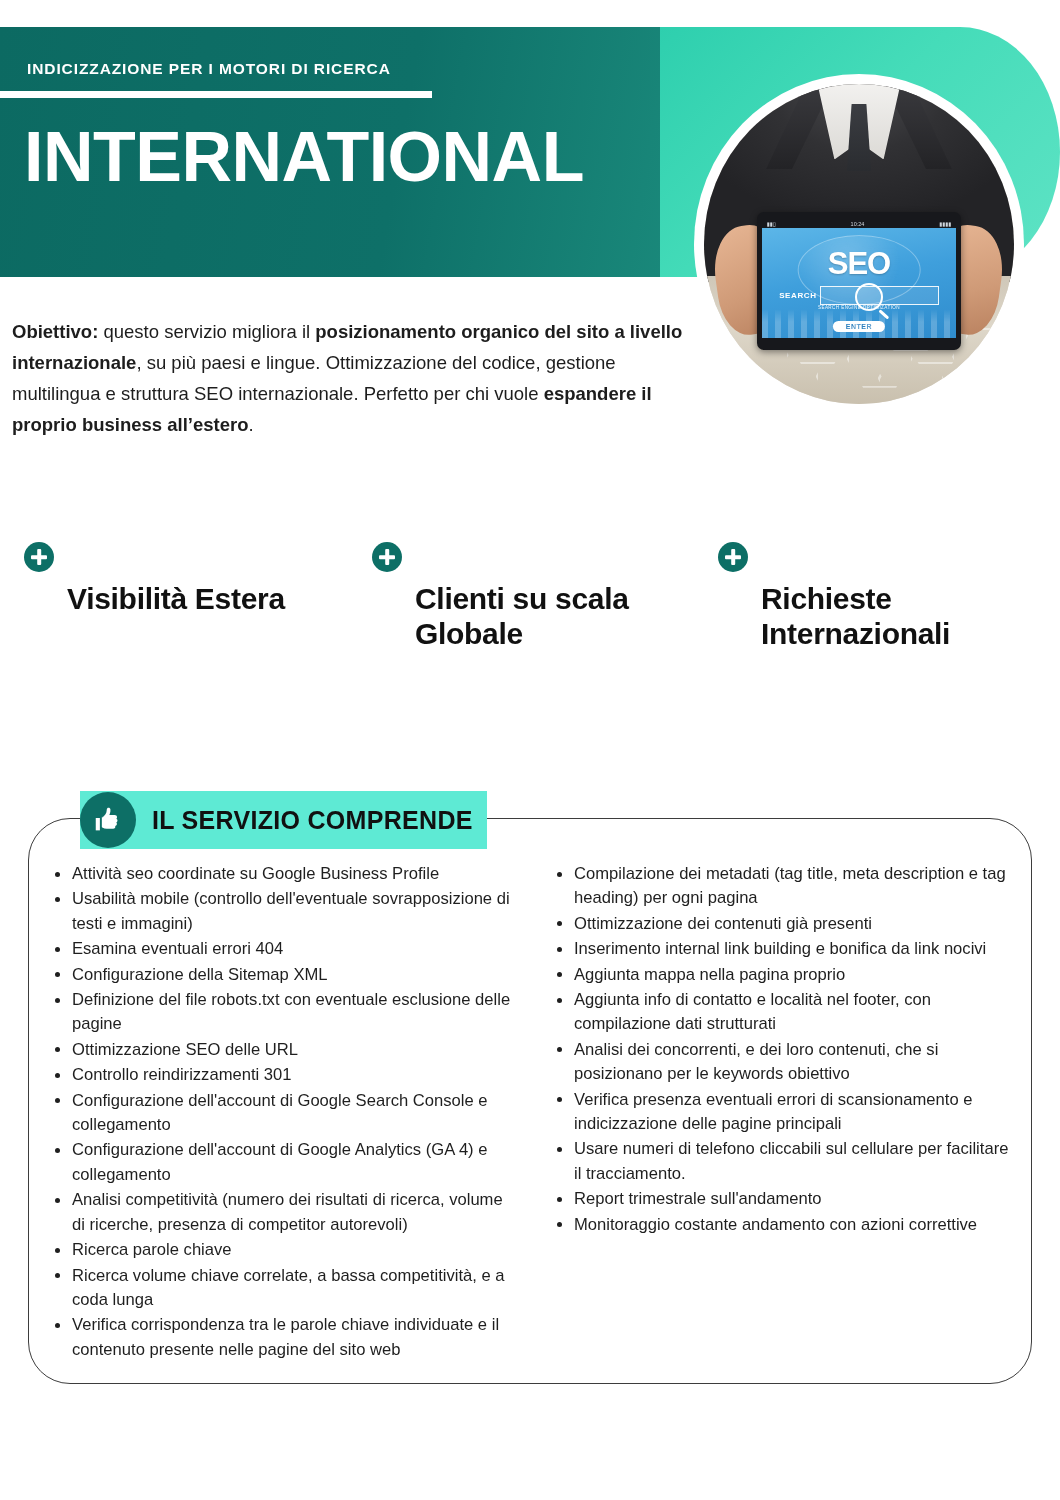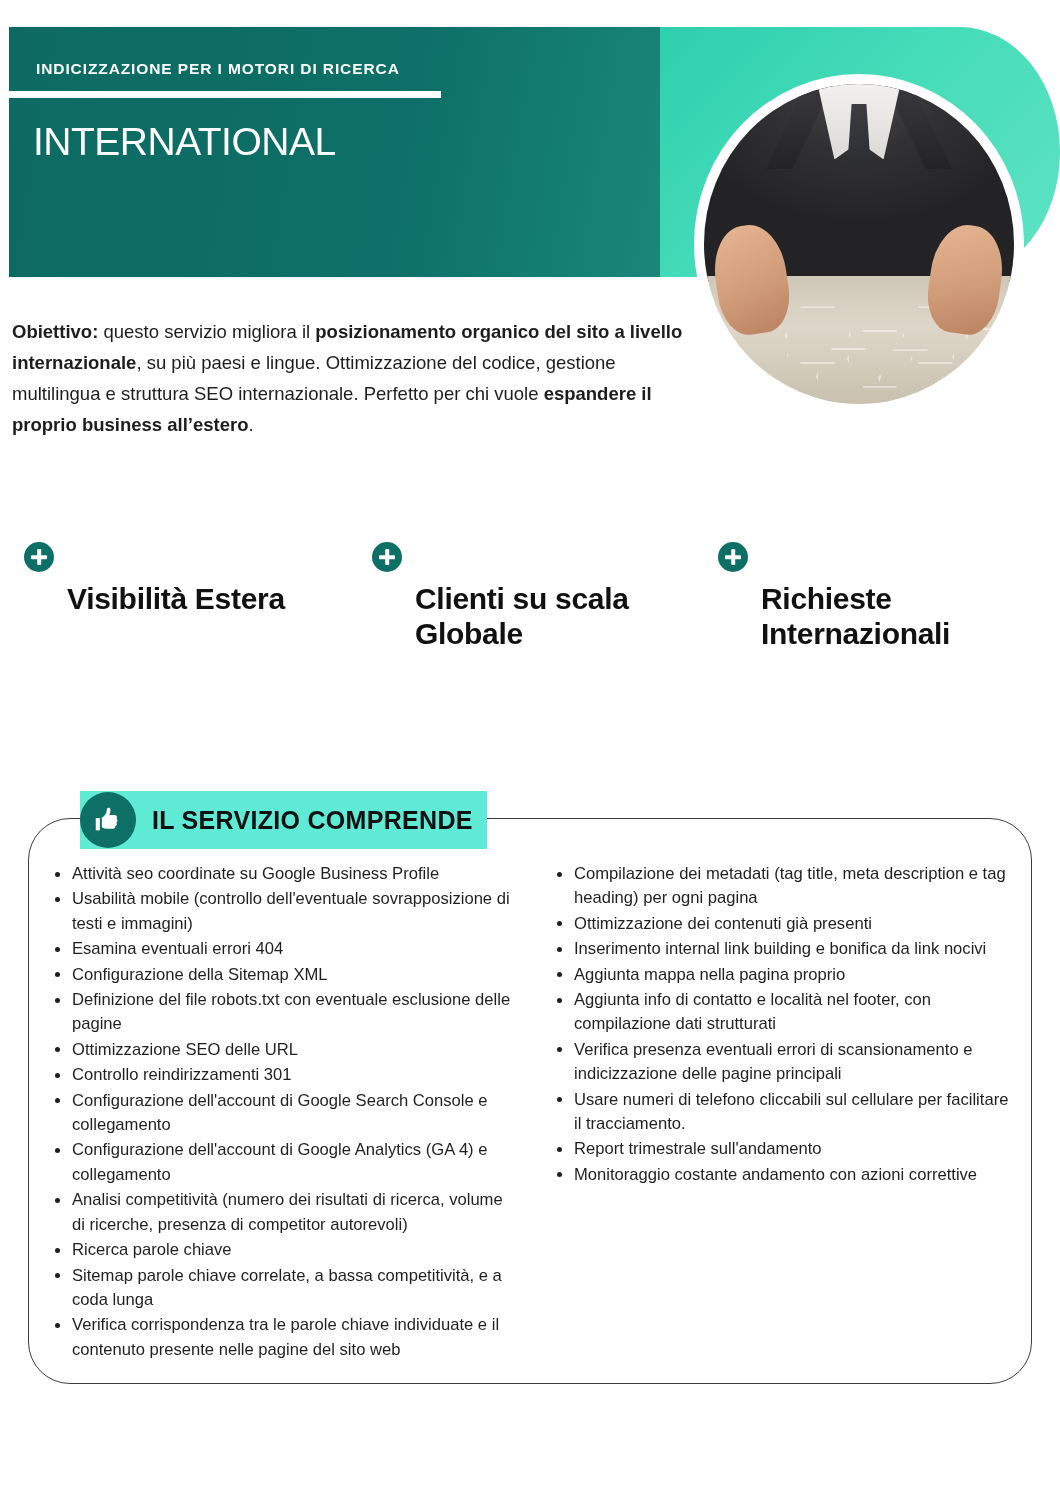--- a/index.html
+++ b/index.html
@@ -10,36 +10,35 @@
     color:#1b1b1b;
     overflow:hidden;
     position:relative;
   }
 
   
   .header{
     position:absolute;left:0;top:27px;width:722px;height:250px;
     background:linear-gradient(100deg,#0c6a62 0%,#0e7068 55%,#1c8d7e 100%);
     overflow:visible;
-    margin-left:9px;
   }
   .kicker{
     position:absolute;left:27px;top:33px;
     color:#ffffff;
     font-size:15.5px;font-weight:bold;letter-spacing:0.9px;
     white-space:nowrap;
   }
   .kicker-rule{
     position:absolute;left:0;top:64px;width:432px;height:7px;
     background:#ffffff;
   }
   .main-title{
     position:absolute;left:24px;top:95px;
     color:#ffffff;
-    font-size:39px;font-weight:normal;letter-spacing:-0.5px;line-height:1;
+    font-size:70px;font-weight:bold;letter-spacing:-0.5px;line-height:1;
     white-space:nowrap;
   }
 
   
   .mint-blob{
     position:absolute;left:660px;top:27px;width:400px;height:250px;
     background:linear-gradient(135deg,#2ecfae 0%,#45dcb9 45%,#5fe3c5 100%);
     border-top-left-radius:0;
     border-top-right-radius:200px 250px;
     border-bottom-right-radius:200px 250px;
@@ -267,20 +266,39 @@
         <div class="hex" style="left:46%;bottom:14%"></div>
         <div class="hex" style="left:64%;bottom:40%"></div>
         <div class="hex" style="left:80%;bottom:16%"></div>
         <div class="hex" style="left:36%;bottom:-6%"></div>
         <div class="hex" style="left:56%;bottom:-8%"></div>
       </div>
     </div>
     <div class="handL"></div>
     <div class="handR"></div>
 
+    <div class="tablet">
+      <div class="tablet-bar">
+        <span>▮▮▯</span>
+        <span>10:24</span>
+        <span>▮▮▮▮</span>
+      </div>
+      <div class="tablet-screen">
+        <div class="globe"></div>
+        <div class="seo-word">SEO</div>
+        <div class="searchbar">
+          <span class="searchlabel">SEARCH</span>
+          <span class="searchbox"></span>
+        </div>
+        <div class="magnifier"></div>
+        <div class="tagline">SEARCH ENGINE OPTIMIZATION</div>
+        <div class="enter-btn">ENTER</div>
+        <div class="skyline"></div>
+      </div>
+    </div>
   </div>
 </div>
 
 <p class="intro">
   <b>Obiettivo:</b><span> questo servizio migliora il </span><b>posizionamento organico del sito a livello internazionale</b><span>, su più paesi e lingue. Ottimizzazione del codice, gestione multilingua e struttura SEO internazionale. Perfetto per chi vuole </span><b>espandere il proprio business all’estero</b><span>.</span>
 </p>
 
 <div class="features">
   <div class="feature f1">
     <span class="plus-icon"></span>
@@ -315,30 +333,31 @@
       <li>Usabilità mobile (controllo dell'eventuale sovrapposizione di testi e immagini)</li>
       <li>Esamina eventuali errori 404</li>
       <li>Configurazione della Sitemap XML</li>
       <li>Definizione del file robots.txt con eventuale esclusione delle pagine</li>
       <li>Ottimizzazione SEO delle URL</li>
       <li>Controllo reindirizzamenti 301</li>
       <li>Configurazione dell'account di Google Search Console e collegamento</li>
       <li>Configurazione dell'account di Google Analytics (GA 4) e collegamento</li>
       <li>Analisi competitività (numero dei risultati di ricerca, volume di ricerche, presenza di competitor autorevoli)</li>
       <li>Ricerca parole chiave</li>
-      <li>Sitemap parole chiave correlate, a bassa competitività, e a coda lunga</li>
+      <li>Ricerca volume chiave correlate, a bassa competitività, e a coda lunga</li>
       <li>Verifica corrispondenza tra le parole chiave individuate e il contenuto presente nelle pagine del sito web</li>
     </ul>
   </div>
   <div class="col">
     <ul class="checklist">
       <li>Compilazione dei metadati (tag title, meta description e tag heading) per ogni pagina</li>
       <li>Ottimizzazione dei contenuti già presenti</li>
       <li>Inserimento internal link building e bonifica da link nocivi</li>
       <li>Aggiunta mappa nella pagina proprio</li>
       <li>Aggiunta info di contatto e località nel footer, con compilazione dati strutturati</li>
+      <li>Analisi dei concorrenti, e dei loro contenuti, che si posizionano per le keywords obiettivo</li>
       <li>Verifica presenza eventuali errori di scansionamento e indicizzazione delle pagine principali</li>
       <li>Usare numeri di telefono cliccabili sul cellulare per facilitare il tracciamento.</li>
       <li>Report trimestrale sull'andamento</li>
       <li>Monitoraggio costante andamento con azioni correttive</li>
     </ul>
   </div>
 </div>
 
 </body></html>

